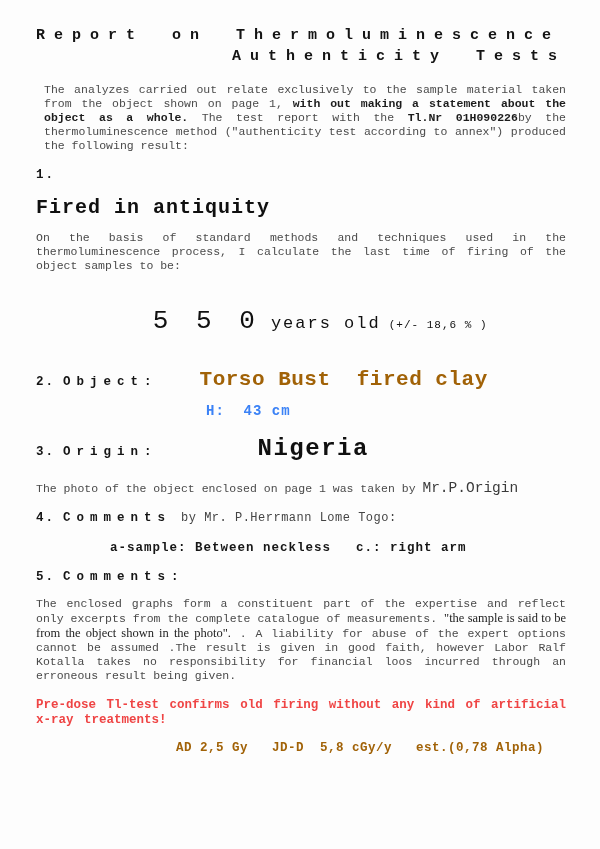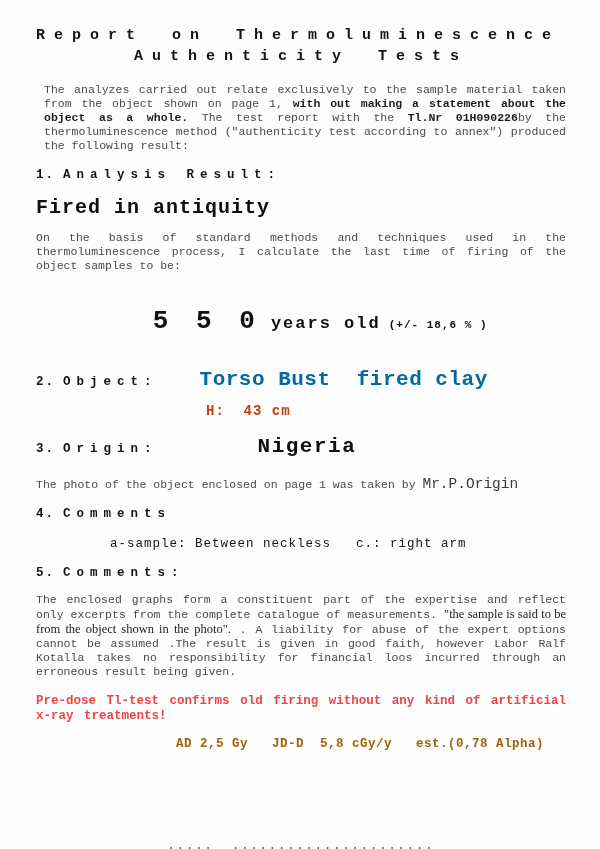--- a/index.html
+++ b/index.html
@@ -22,21 +22,21 @@
   .doc-title {
     color: #141414;
     font-weight: bold;
     font-size: 15px;
     line-height: 20px;
     letter-spacing: 9px;
     word-spacing: 10px;
     white-space: nowrap;
   }
   .doc-title .line2 {
-    text-align: center;
+    text-align: right;
     margin-top: 1px;
   }
   
   .para {
     font-size: 11.5px;
     line-height: 14px;
     text-align: justify;
     color: #4a4a4a;
   }
   .intro { margin: 16px 0 0 8px; }
@@ -58,46 +58,46 @@
     font-weight: bold;
     color: #101010;
     font-size: 20px;
     letter-spacing: 1px;
     margin: 14px 0 12px 0;
   }
   .age-line {
     text-align: center;
     margin: 15px 0 6px 0;
     color: #101010;
-    font-weight: bold;
+    font-weight: normal;
     white-space: pre;
   }
   .age-value { font-size: 26px; letter-spacing: 6px; }
   .age-unit { font-size: 17px; margin-left: 10px; letter-spacing: 2px; }
   .age-tol { font-size: 11px; margin-left: 8px; letter-spacing: 1px; }
   .object-row { margin-top: 14px; }
   .object-value {
     font-size: 21px;
     font-weight: bold;
-    color: #0369a1;
+    color: #a16207;
     margin-left: 42px;
     white-space: pre;
     letter-spacing: 0.5px;
   }
   .height-line {
     margin: 12px 0 0 170px;
     font-weight: bold;
-    color: #c2410c;
+    color: #3b82f6;
     font-size: 14px;
     white-space: pre;
     letter-spacing: 1px;
   }
   .origin-row { margin-top: 16px; }
   .origin-value {
-    font-size: 21px;
+    font-size: 24px;
     font-weight: bold;
     color: #101010;
     margin-left: 100px;
     letter-spacing: 1.5px;
   }
   .photo-line {
     margin-top: 18px;
     font-size: 11.5px;
     color: #4a4a4a;
     white-space: nowrap;
@@ -106,21 +106,21 @@
   .sampling-by {
     font-weight: normal;
     color: #444;
     font-size: 12px;
     letter-spacing: 0.5px;
     margin-left: 10px;
     white-space: nowrap;
   }
   .samples-line {
     margin: 16px 0 0 74px;
-    font-weight: normal;
+    font-weight: bold;
     color: #161616;
     font-size: 12.5px;
     display: flex;
     letter-spacing: 1px;
     white-space: nowrap;
   }
   .samples-line .s2 { margin-left: 32px; }
   .samples-line .s3 { margin-left: 25px; }
   .comments-para { margin-top: 13px; }
   .serif-quote {
@@ -161,21 +161,20 @@
 
   <div class="doc-title">
     <div class="line1">Report on Thermoluminescence</div>
     <div class="line2">Authenticity Tests</div>
   </div>
 
   <p class="para intro"><span>The analyzes carried out relate exclusively to the sample material taken from the object shown on page 1, </span><b>with out making a statement about the object as a whole.</b><span> The test report with the </span><b>Tl.Nr 01H090226</b><span>by the thermoluminescence method ("authenticity test according to annex") produced the following result:</span></p>
 
   <div class="heading">
     <span class="num">1.</span>
-    <span class="lbl">Analysis Result:</span>
   </div>
 
   <div class="result-big">Fired in antiquity</div>
 
   <p class="para">On the basis of standard methods and techniques used in the thermoluminescence process, I calculate the last time of firing of the object samples to be:</p>
 
   <div class="age-line">
     <span class="age-value">5 5 0</span><span class="age-unit">years old</span><span class="age-tol">(+/- 18,6 % )</span>
   </div>
 
@@ -191,20 +190,21 @@
     <span class="num">3.</span>
     <span class="lbl">Origin:</span>
     <span class="origin-value">Nigeria</span>
   </div>
 
   <div class="photo-line"><span>The photo of the object enclosed on page 1 was taken by </span><span class="photo-name">Mr.P.Origin</span></div>
 
   <div class="heading">
     <span class="num">4.</span>
     <span class="lbl">Comments</span>
+    <span class="sampling-by">by Mr. P.Herrmann Lome Togo:</span>
   </div>
 
   <div class="samples-line">
     <span class="s1">a-sample: Between neckless</span>
     <span class="s3">c.: right arm</span>
   </div>
 
   <div class="heading">
     <span class="num">5.</span>
     <span class="lbl">Comments:</span>

